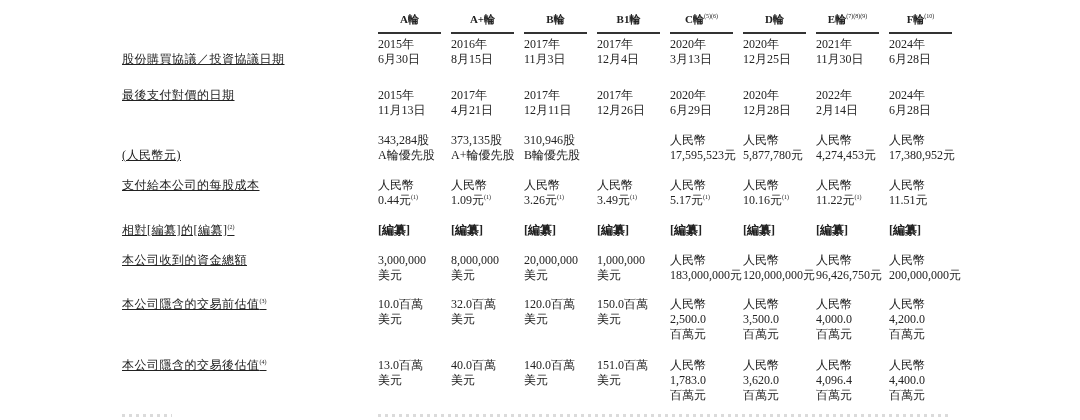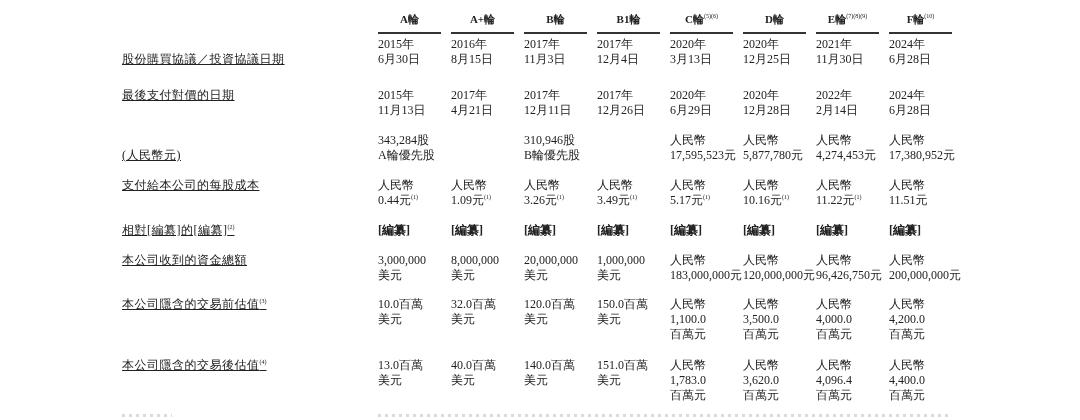--- a/index.html
+++ b/index.html
@@ -69,20 +69,21 @@
   <div class="cell" style="left:378px;top:88px"><span>2015年</span><br><span>11月13日</span></div>
   <div class="cell" style="left:451px;top:88px"><span>2017年</span><br><span>4月21日</span></div>
   <div class="cell" style="left:524px;top:88px"><span>2017年</span><br><span>12月11日</span></div>
   <div class="cell" style="left:597px;top:88px"><span>2017年</span><br><span>12月26日</span></div>
   <div class="cell" style="left:670px;top:88px"><span>2020年</span><br><span>6月29日</span></div>
   <div class="cell" style="left:743px;top:88px"><span>2020年</span><br><span>12月28日</span></div>
   <div class="cell" style="left:816px;top:88px"><span>2022年</span><br><span>2月14日</span></div>
   <div class="cell" style="left:889px;top:88px"><span>2024年</span><br><span>6月28日</span></div>
 
   <div class="cell" style="left:378px;top:133px"><span>343,284股</span><br><span>A輪優先股</span></div>
+  <div class="cell" style="left:451px;top:133px"><span>373,135股</span><br><span>A+輪優先股</span></div>
   <div class="cell" style="left:524px;top:133px"><span>310,946股</span><br><span>B輪優先股</span></div>
   <div class="cell" style="left:670px;top:133px"><span>人民幣</span><br><span>17,595,523元</span></div>
   <div class="cell" style="left:743px;top:133px"><span>人民幣</span><br><span>5,877,780元</span></div>
   <div class="cell" style="left:816px;top:133px"><span>人民幣</span><br><span>4,274,453元</span></div>
   <div class="cell" style="left:889px;top:133px"><span>人民幣</span><br><span>17,380,952元</span></div>
 
   <div class="cell" style="left:378px;top:178px"><span>人民幣</span><br><span>0.44元</span><sup>(1)</sup></div>
   <div class="cell" style="left:451px;top:178px"><span>人民幣</span><br><span>1.09元</span><sup>(1)</sup></div>
   <div class="cell" style="left:524px;top:178px"><span>人民幣</span><br><span>3.26元</span><sup>(1)</sup></div>
   <div class="cell" style="left:597px;top:178px"><span>人民幣</span><br><span>3.49元</span><sup>(1)</sup></div>
@@ -106,21 +107,21 @@
   <div class="cell" style="left:597px;top:253px"><span>1,000,000</span><br><span>美元</span></div>
   <div class="cell" style="left:670px;top:253px"><span>人民幣</span><br><span>183,000,000元</span></div>
   <div class="cell" style="left:743px;top:253px"><span>人民幣</span><br><span>120,000,000元</span></div>
   <div class="cell" style="left:816px;top:253px"><span>人民幣</span><br><span>96,426,750元</span></div>
   <div class="cell" style="left:889px;top:253px"><span>人民幣</span><br><span>200,000,000元</span></div>
 
   <div class="cell" style="left:378px;top:297px"><span>10.0百萬</span><br><span>美元</span></div>
   <div class="cell" style="left:451px;top:297px"><span>32.0百萬</span><br><span>美元</span></div>
   <div class="cell" style="left:524px;top:297px"><span>120.0百萬</span><br><span>美元</span></div>
   <div class="cell" style="left:597px;top:297px"><span>150.0百萬</span><br><span>美元</span></div>
-  <div class="cell" style="left:670px;top:297px"><span>人民幣</span><br><span>1,100.0</span><br><span>百萬元</span></div>
+  <div class="cell" style="left:670px;top:297px"><span>人民幣</span><br><span>2,500.0</span><br><span>百萬元</span></div>
   <div class="cell" style="left:743px;top:297px"><span>人民幣</span><br><span>3,500.0</span><br><span>百萬元</span></div>
   <div class="cell" style="left:816px;top:297px"><span>人民幣</span><br><span>4,000.0</span><br><span>百萬元</span></div>
   <div class="cell" style="left:889px;top:297px"><span>人民幣</span><br><span>4,200.0</span><br><span>百萬元</span></div>
 
   <div class="cell" style="left:378px;top:358px"><span>13.0百萬</span><br><span>美元</span></div>
   <div class="cell" style="left:451px;top:358px"><span>40.0百萬</span><br><span>美元</span></div>
   <div class="cell" style="left:524px;top:358px"><span>140.0百萬</span><br><span>美元</span></div>
   <div class="cell" style="left:597px;top:358px"><span>151.0百萬</span><br><span>美元</span></div>
   <div class="cell" style="left:670px;top:358px"><span>人民幣</span><br><span>1,783.0</span><br><span>百萬元</span></div>
   <div class="cell" style="left:743px;top:358px"><span>人民幣</span><br><span>3,620.0</span><br><span>百萬元</span></div>

